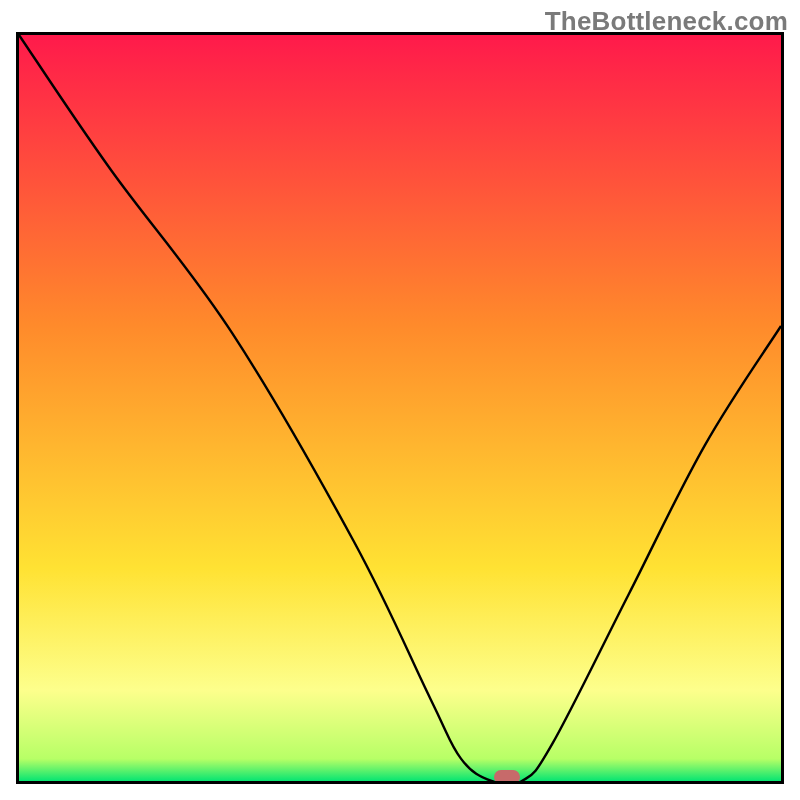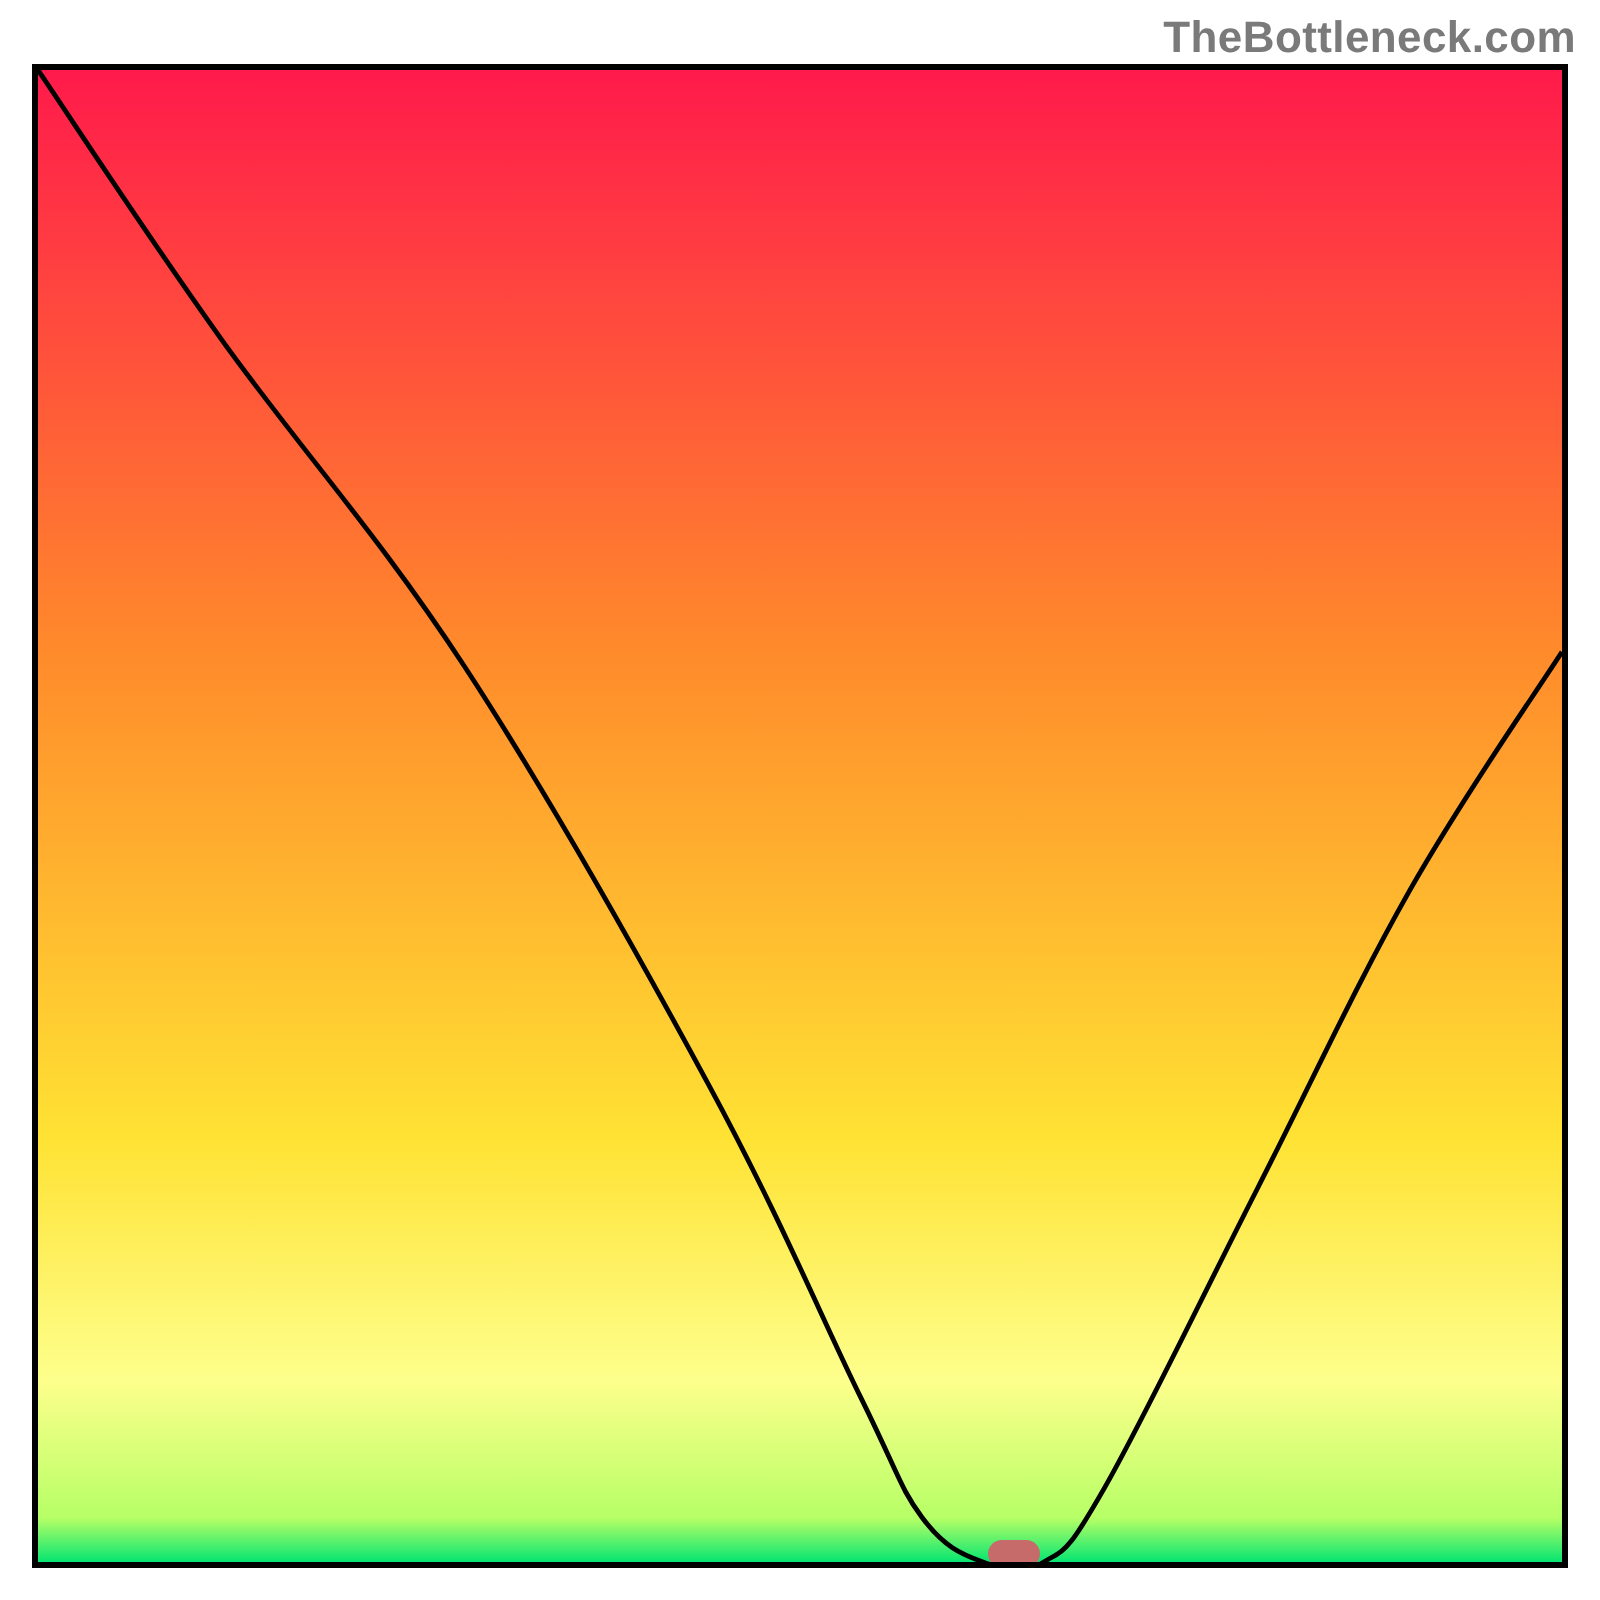--- a/index.html
+++ b/index.html
@@ -12,21 +12,21 @@
   }
   .container {
     position: relative;
     width: 800px;
     height: 800px;
   }
   .watermark {
     position: absolute;
     top: 6px;
     right: 12px;
-    font-size: 22px;
+    font-size: 26px;
     font-weight: 600;
     color: #7a7a7a;
     letter-spacing: 0.2px;
     z-index: 10;
   }
   .plot-frame {
     position: absolute;
     left: 16px;
     top: 32px;
     width: 768px;

